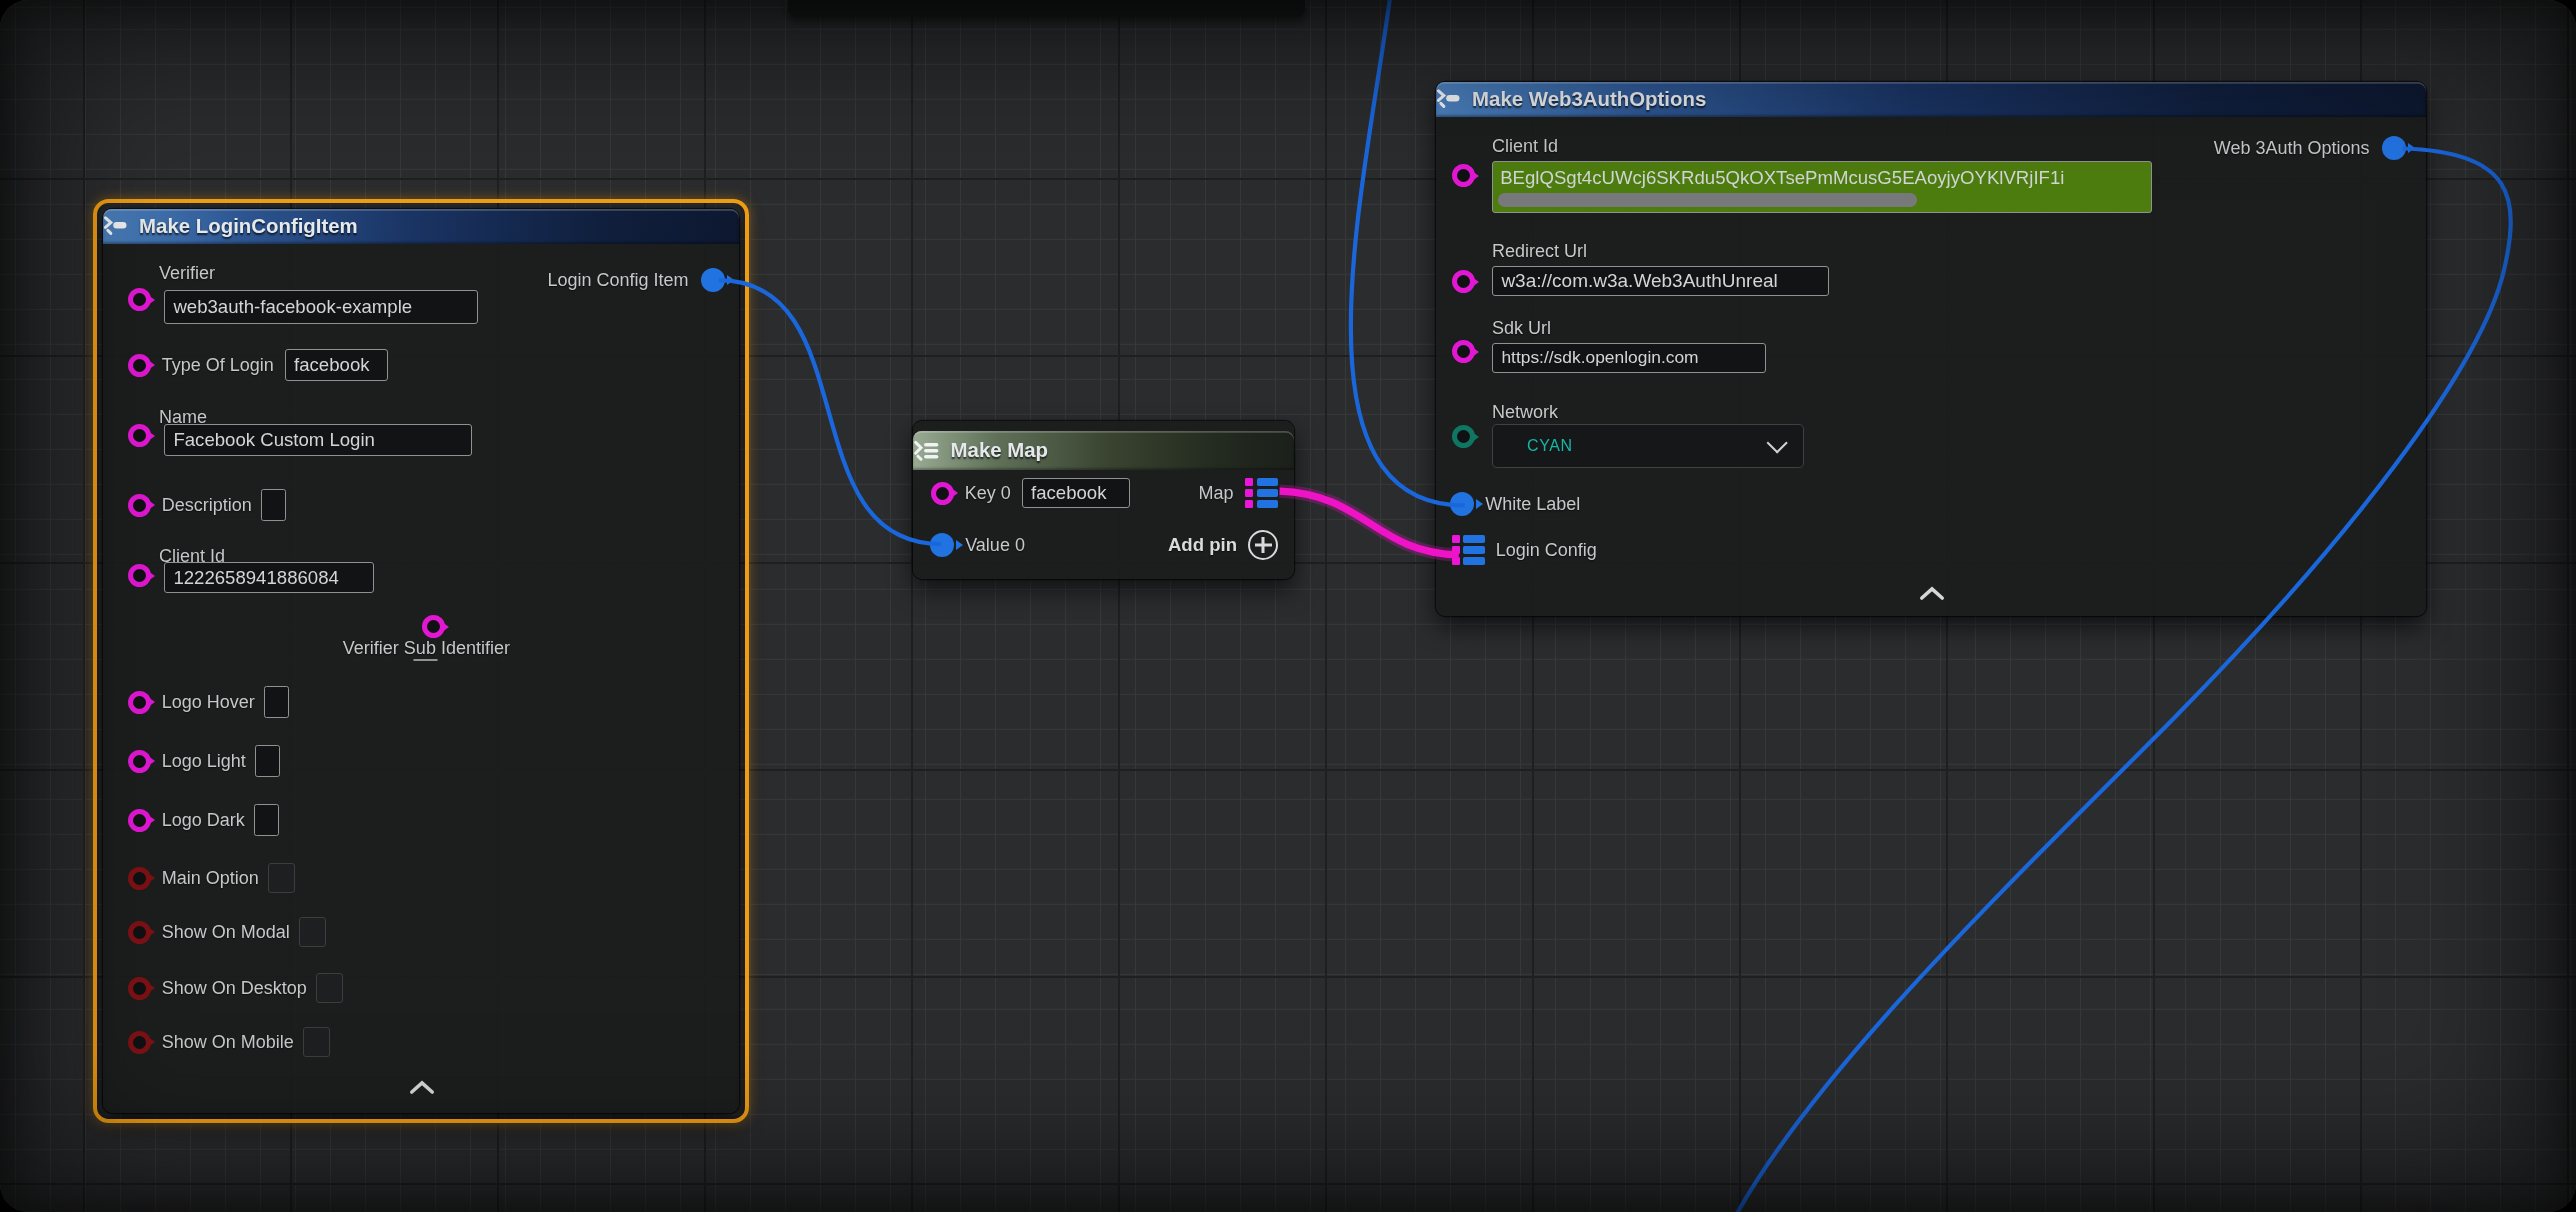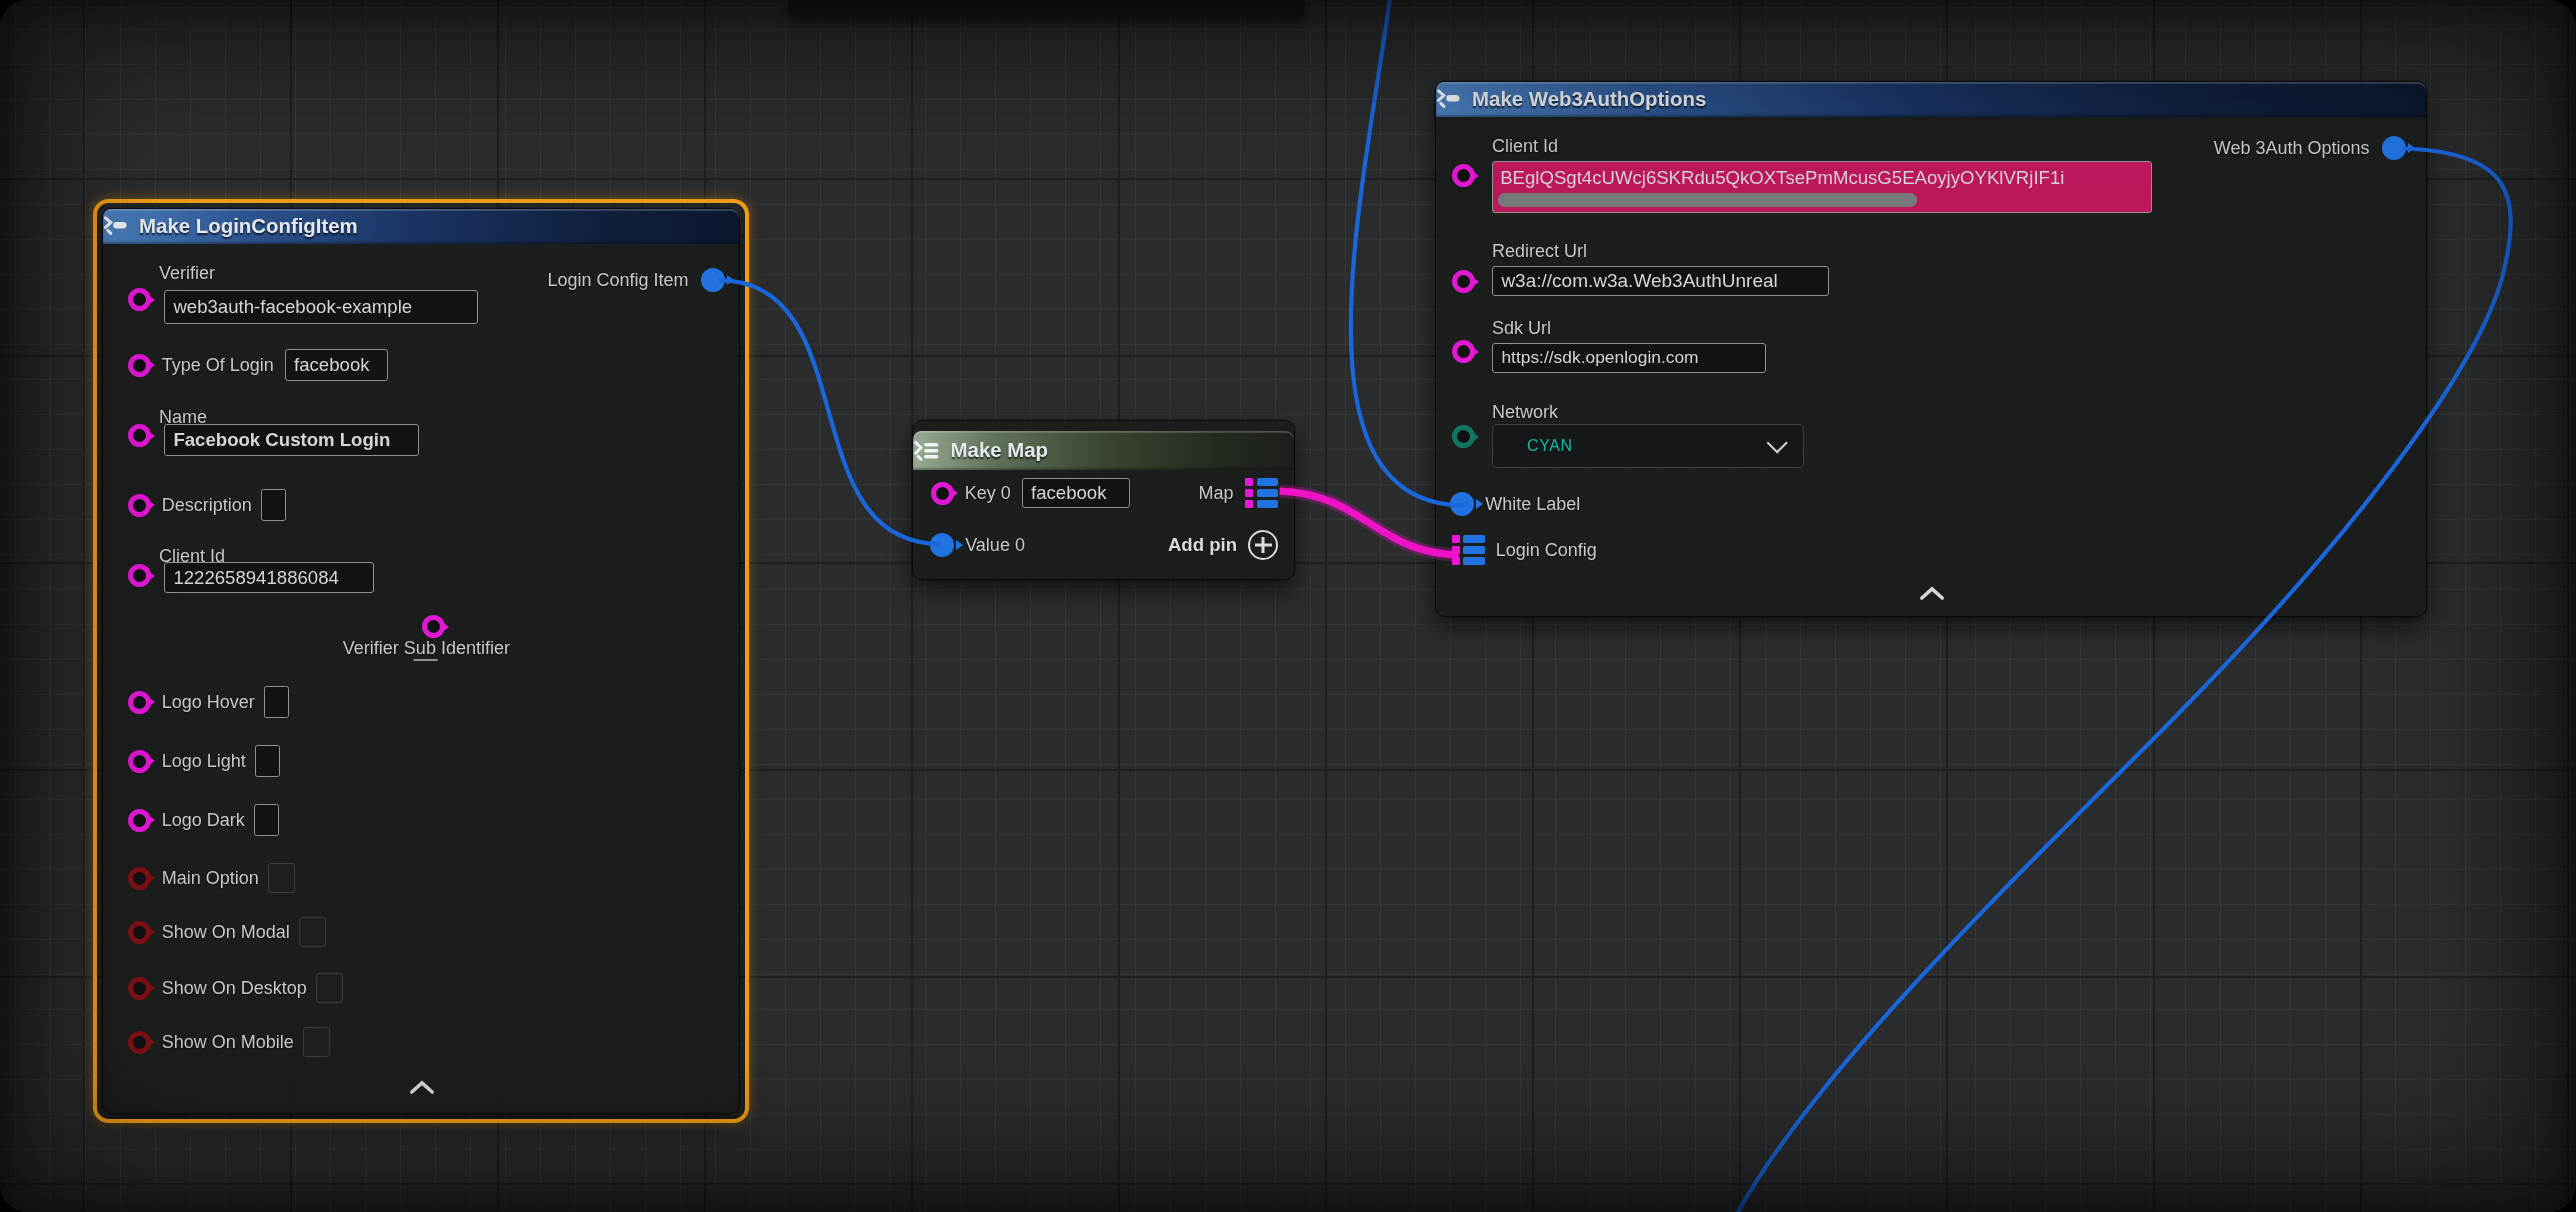--- a/index.html
+++ b/index.html
@@ -42,21 +42,21 @@
   .mappin .v{background:#2273e2;border-radius:1.8px;}
   
   .prow{position:absolute;left:0;right:0;display:flex;align-items:center;}
   .prow .plabel{margin-left:10.8px;}
   .plabel{color:#c6c8ca;font-size:18px;text-shadow:0 1.2px 1.2px rgba(0,0,0,.6);white-space:nowrap;}
   .flabel{position:absolute;color:#c6c8ca;font-size:18px;text-shadow:0 1.2px 1.2px rgba(0,0,0,.6);white-space:nowrap;}
   .tbox{box-sizing:border-box;background:#121314;border:1.8px solid #8f9193;border-radius:3px;
     color:#d3d5d6;font-size:18.6px;display:flex;align-items:center;padding:0 8.4px;white-space:nowrap;overflow:hidden;}
   .emptybox{box-sizing:border-box;width:25px;height:32px;background:#121314;border:1.8px solid #8f9193;border-radius:2.4px;}
   .checkbox{box-sizing:border-box;width:27px;height:30px;background:#1d1f20;border:1.8px solid #3b3d3f;border-radius:3px;}
-  .bigbox{box-sizing:border-box;position:absolute;background:#be185d;border:1.8px solid #8f9193;border-radius:3px;}
+  .bigbox{box-sizing:border-box;position:absolute;background:#4d7c0f;border:1.8px solid #8f9193;border-radius:3px;}
   .bigbox .btext{position:absolute;left:7.2px;top:4.8px;color:#d3d5d6;font-size:18.6px;white-space:nowrap;}
   .scrollbar{position:absolute;left:4.8px;bottom:5.4px;width:419px;height:13.2px;background:#77797b;border-radius:6.6px;}
   .dropdown{box-sizing:border-box;position:absolute;background:#151718;border:1.8px solid #3f4143;border-radius:4.8px;
     display:flex;align-items:center;justify-content:space-between;padding:0 20.4px 0 34px;}
   .dropdown .dtext{color:#14b8a6;font-size:16px;letter-spacing:0.6px;}
   .chev{width:13.2px;height:13.2px;border-right:2.4px solid #cfd1d3;border-bottom:2.4px solid #cfd1d3;transform:rotate(45deg) translateY(-3.6px);}
   .collapse{position:absolute;}
   .addpin{display:flex;align-items:center;gap:10.8px;}
   .addlabel{color:#d8dadb;font-size:18.6px;font-weight:700;text-shadow:0 1.2px 1.2px rgba(0,0,0,.6);}
   .pluscirc{width:26.5px;height:26.5px;border-radius:50%;border:2.4px solid #d8dadb;position:relative;}
@@ -113,21 +113,21 @@
           <span class="wedge"></span>
         </span>
       <span class="plabel">Type Of Login</span>
       <div class="tbox" style="margin-left:10.8px;width:103px;height:32px;">facebook</div>
     </div>
 
     <div class="flabel" style="left:56px;top:198px;">Name</div>
     <span class="pin ring" style="position:absolute;left:25px;top:215px;color:#e217d4;">
         <span class="wedge"></span>
       </span>
-    <div class="tbox" style="position:absolute;left:61px;top:215px;width:255px;height:32px;font-weight:bold;">Facebook Custom Login</div>
+    <div class="tbox" style="position:absolute;left:61px;top:215px;width:308px;height:32px;">Facebook Custom Login</div>
 
     <div class="prow" style="top:280px;height:32px;">
       <span class="pin ring" style="margin-left:25px;color:#e217d4;">
           <span class="wedge"></span>
         </span>
       <span class="plabel">Description</span>
       <div class="emptybox" style="margin-left:9.6px;"></div>
     </div>
 
     <div class="flabel" style="left:56px;top:337px;">Client Id</div>

